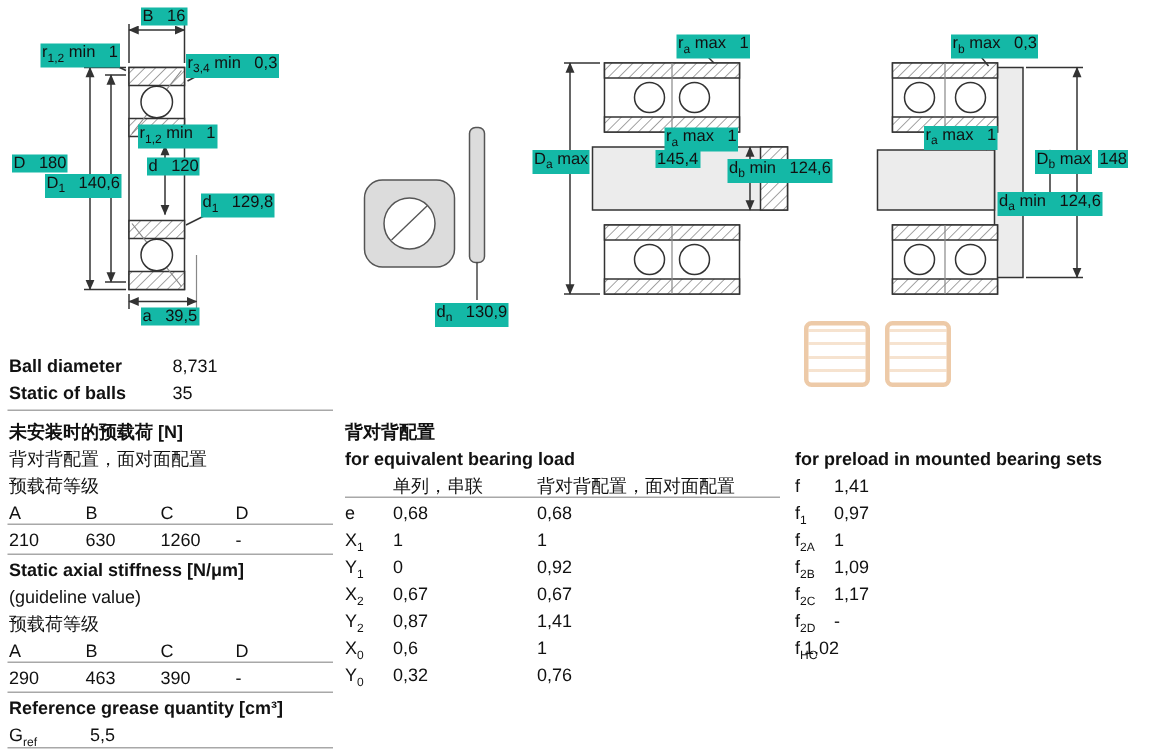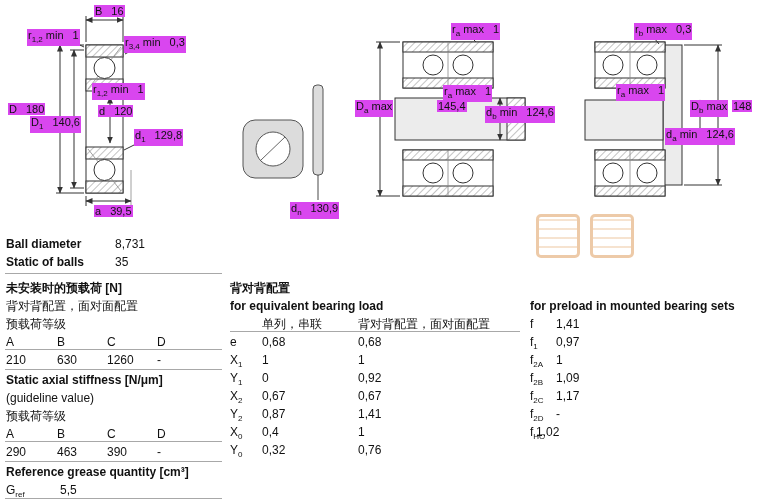--- a/index.html
+++ b/index.html
@@ -1,20 +1,20 @@
 <!DOCTYPE html>
 <html><head>
 <meta charset="utf-8">
 <style>
   *{margin:0;padding:0;box-sizing:border-box}
   html,body{width:766px;height:502px}
   body{position:relative;background:#fff;color:#111;font-family:"Liberation Sans","DejaVu Sans",sans-serif;font-size:12px;overflow:hidden}
   .abs{position:absolute;white-space:nowrap;line-height:14px}
   .b{font-weight:bold}
-  .dimlabel{position:absolute;white-space:nowrap;font-size:11px;line-height:12px;background:#d946ef;padding:0 1px}
+  .dimlabel{position:absolute;white-space:nowrap;font-size:11px;line-height:12px;background:#14b8a6;padding:0 1px}
   .dimlabel .val{margin-left:9px}
   sub{font-size:8px}
   .rule{position:absolute;height:1px;background:#a8a8a8}
   svg{position:absolute}
   .wm{position:absolute;opacity:.45;z-index:0}
   .wm .box{position:absolute;width:44px;height:44px;border:3px solid #d98c3f;border-radius:5px;
            background:repeating-linear-gradient(0deg,transparent 0 7px,rgba(217,140,63,.55) 7px 9px)}
 </style>
 </head>
 <body>
@@ -207,21 +207,21 @@
 
 <div class="abs" style="left:230px;top:389px">X<sub>2</sub></div>
 <div class="abs" style="left:262px;top:389px">0,67</div>
 <div class="abs" style="left:358px;top:389px">0,67</div>
 
 <div class="abs" style="left:230px;top:407px">Y<sub>2</sub></div>
 <div class="abs" style="left:262px;top:407px">0,87</div>
 <div class="abs" style="left:358px;top:407px">1,41</div>
 
 <div class="abs" style="left:230px;top:425px">X<sub>0</sub></div>
-<div class="abs" style="left:262px;top:425px">0,4</div>
+<div class="abs" style="left:262px;top:425px">0,6</div>
 <div class="abs" style="left:358px;top:425px">1</div>
 
 <div class="abs" style="left:230px;top:443px">Y<sub>0</sub></div>
 <div class="abs" style="left:262px;top:443px">0,32</div>
 <div class="abs" style="left:358px;top:443px">0,76</div>
 
 <div class="abs b" style="left:530px;top:299px">for preload in mounted bearing sets</div>
 
 <div class="abs" style="left:530px;top:317px">f</div>
 <div class="abs" style="left:556px;top:317px">1,41</div>

